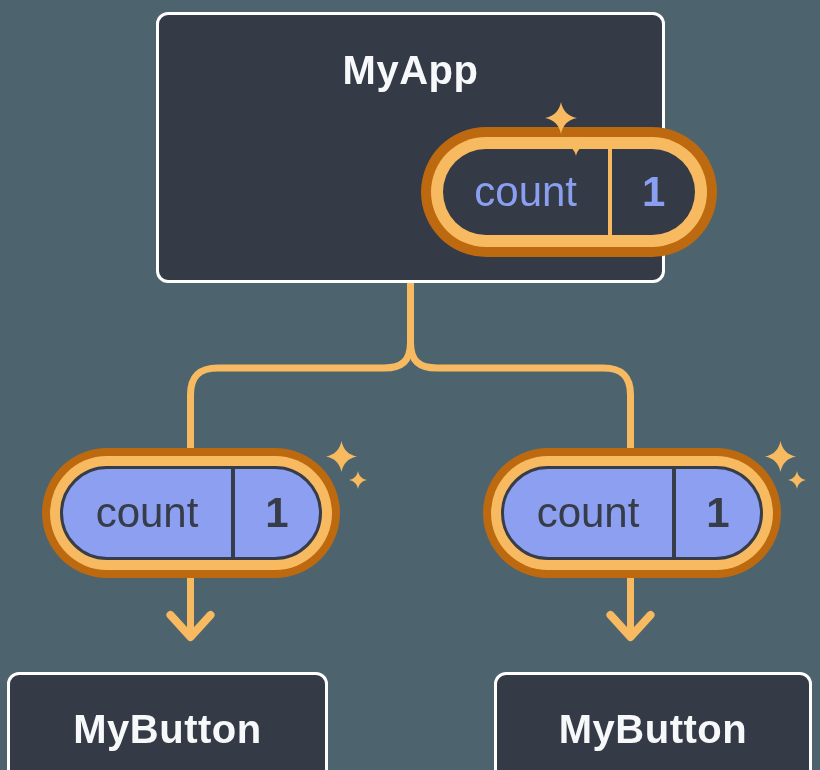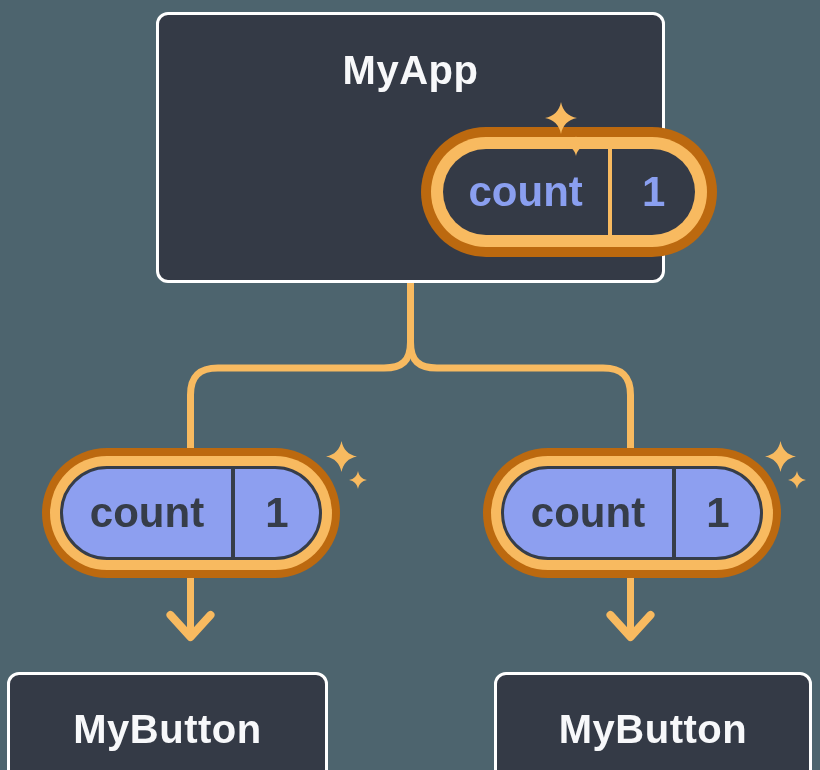--- a/index.html
+++ b/index.html
@@ -79,21 +79,20 @@
     width: 100%; height: 100%;
     border-radius: 999px;
     display: flex;
     align-items: stretch;
     overflow: hidden;
   }
   .pill-cell {
     display: flex;
     align-items: center;
     justify-content: center;
-    font-weight: bold;
   }
   .pill-cell.name  { flex: 2; }
   .pill-cell.value { flex: 1; }
   .pill-divider { width: 4px; }
 
   
   .pill-dark { left: 262px; top: 112px; width: 296px; height: 130px; padding: 10px; }
   .pill-dark .pill-ring2 { padding: 12px; }
   .pill-dark .pill-inner { background: var(--node-fill); }
   .pill-dark .pill-cell.name  { color: var(--purple-text); font-size: 42px; }

